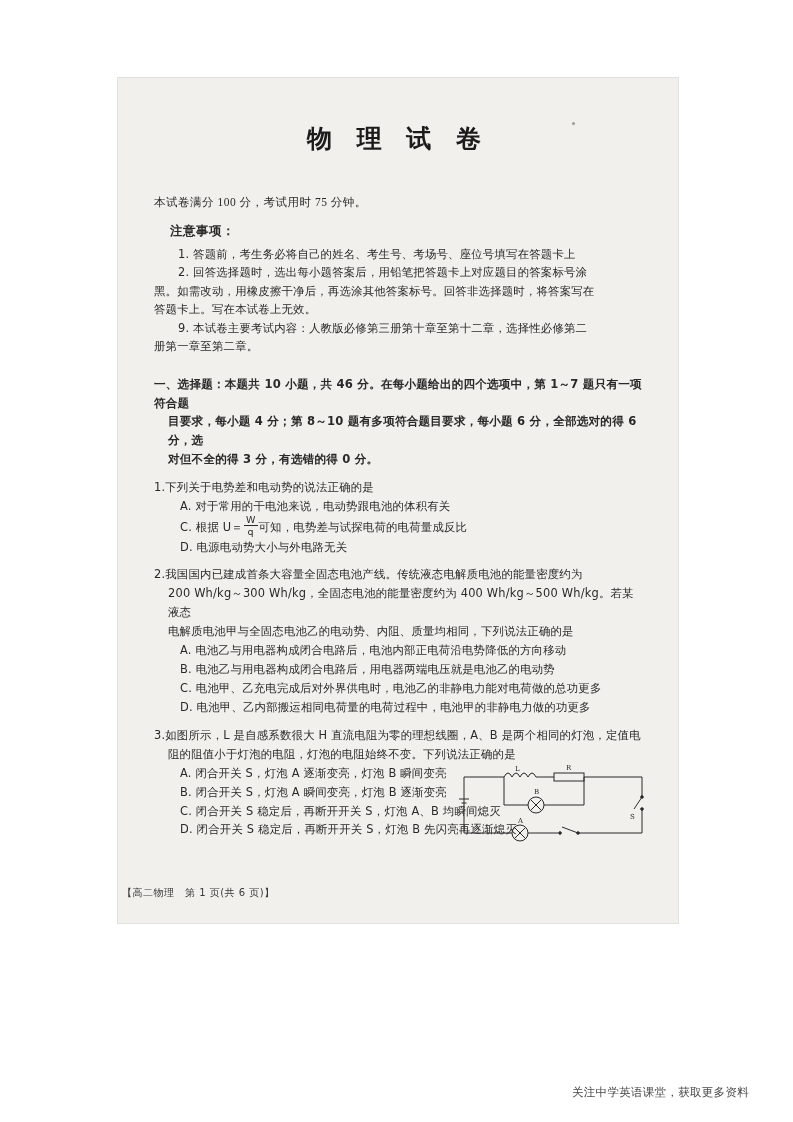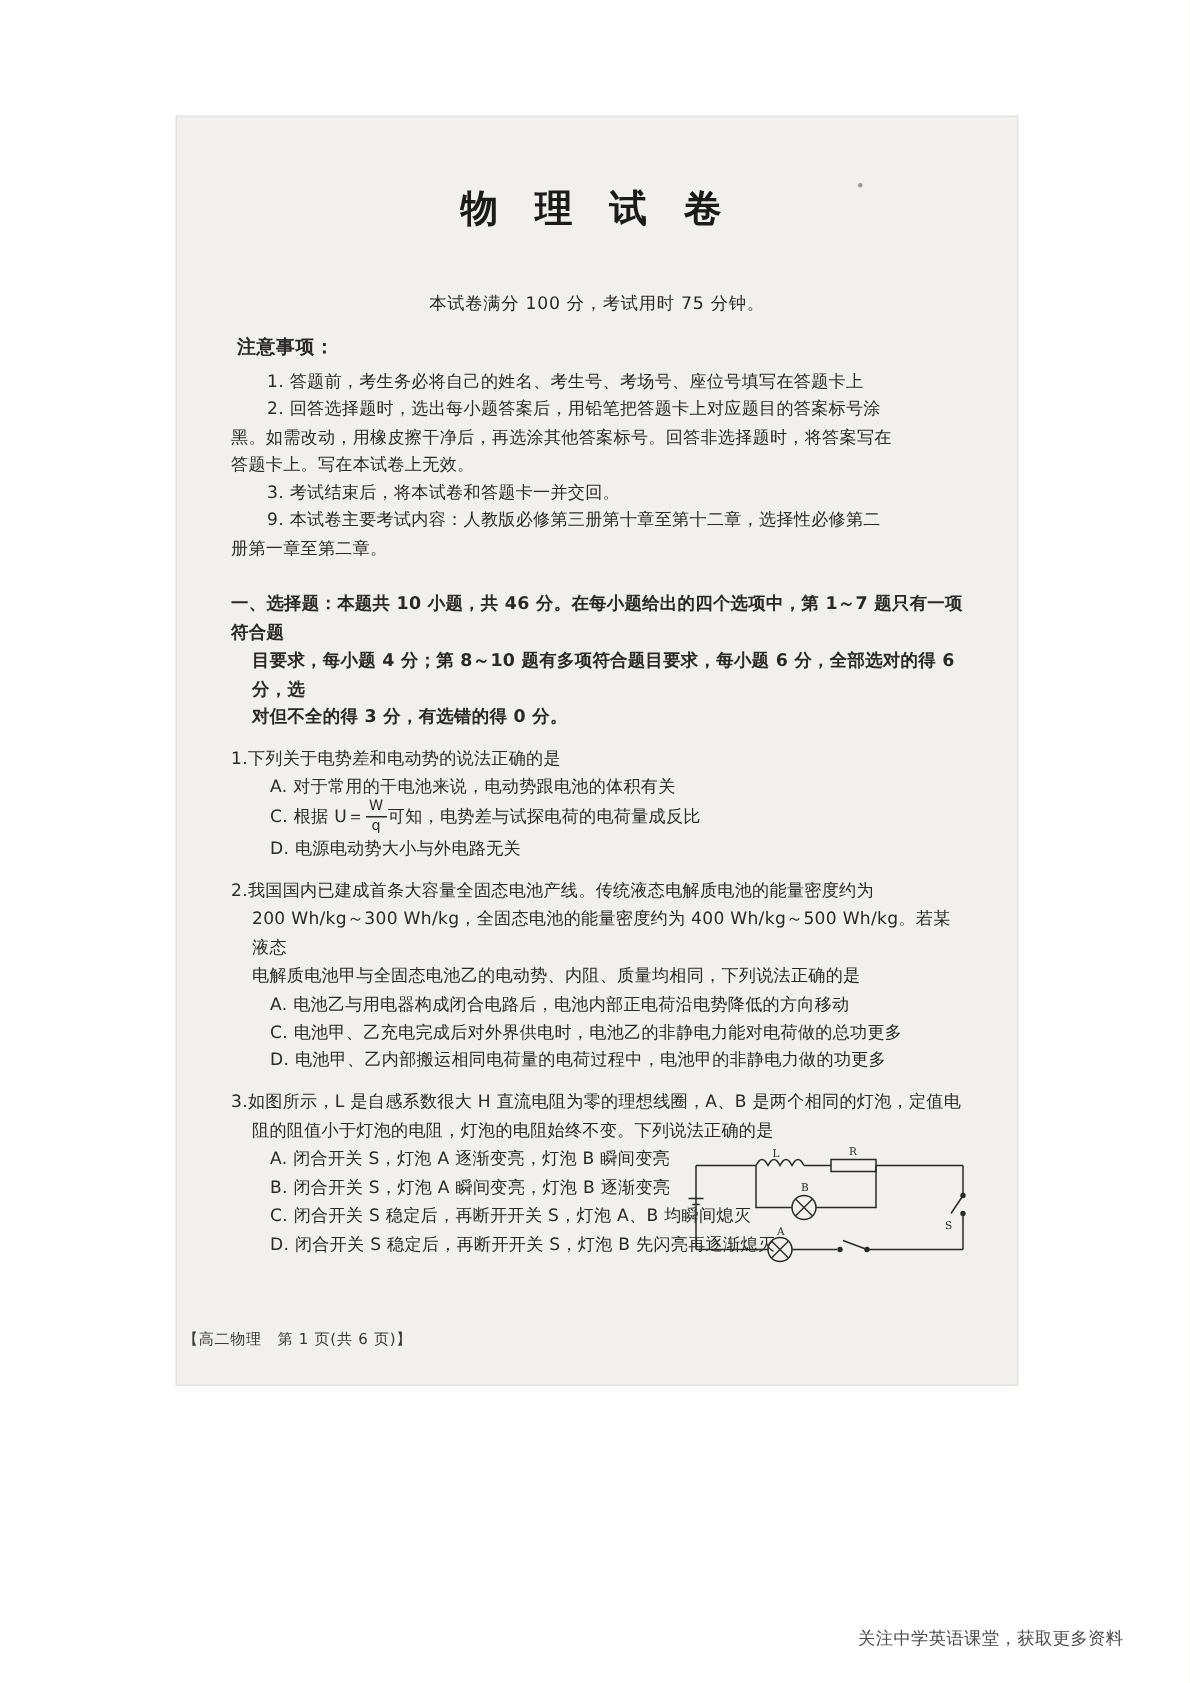--- a/index.html
+++ b/index.html
@@ -39,32 +39,33 @@
     font-family: "DejaVu Serif", "Liberation Serif", serif;
     font-weight: bold;
     font-size: 25px;
     letter-spacing: 8px;
     margin-top: 28px;
     margin-bottom: 0;
     color: #1d1d1d;
   }
 
   .subtitle {
-    text-align: center;
+    text-align: left;
     font-size: 11.5px;
     margin-top: 40px;
     letter-spacing: 0.5px;
     color: #2a2a2a;
+    font-family: Liberation Serif, serif;
   }
 
   .notice-head {
     font-weight: bold;
     font-size: 12.5px;
     margin-top: 13px;
-    margin-left: 4px;
+    margin-left: 16px;
     letter-spacing: 0.5px;
   }
   .notice-list {
     margin: 5px 0 0 0;
     padding: 0;
     list-style: none;
   }
   .notice-list li {
     font-size: 11.4px;
     line-height: 1.62;
@@ -184,21 +185,20 @@
     <div class="paper-title">物 理 试 卷</div>
 
     <div class="subtitle">本试卷满分 100 分，考试用时 75 分钟。</div>
 
     <div class="notice-head">注意事项：</div>
     <ul class="notice-list">
       <li>1. 答题前，考生务必将自己的姓名、考生号、考场号、座位号填写在答题卡上</li>
       <li>2. 回答选择题时，选出每小题答案后，用铅笔把答题卡上对应题目的答案标号涂</li>
       <li class="cont">黑。如需改动，用橡皮擦干净后，再选涂其他答案标号。回答非选择题时，将答案写在</li>
       <li class="cont">答题卡上。写在本试卷上无效。</li>
-      <li>3. 考试结束后，将本试卷和答题卡一并交回。</li>
       <li>9. 本试卷主要考试内容：人教版必修第三册第十章至第十二章，选择性必修第二</li>
       <li class="cont">册第一章至第二章。</li>
     </ul>
 
     <div class="section-head">
       <span class="hang first">一、选择题：本题共 10 小题，共 46 分。在每小题给出的四个选项中，第 1～7 题只有一项符合题</span>
       <span class="hang">目要求，每小题 4 分；第 8～10 题有多项符合题目要求，每小题 6 分，全部选对的得 6 分，选</span>
       <span class="hang">对但不全的得 3 分，有选错的得 0 分。</span>
     </div>
 
@@ -208,20 +208,21 @@
       <span class="opt"><span>C. 根据 U＝</span><span class="frac"><span class="num">W</span><span class="den">q</span></span><span>可知，电势差与试探电荷的电荷量成反比</span></span>
       <span class="opt">D. 电源电动势大小与外电路无关</span>
     </div>
 
     <div class="q">
       <span class="q-stem"><span>2.</span><span>我国国内已建成首条大容量全固态电池产线。传统液态电解质电池的能量密度约为</span>
         <span class="cont">200 Wh/kg～300 Wh/kg，全固态电池的能量密度约为 400 Wh/kg～500 Wh/kg。若某液态</span>
         <span class="cont">电解质电池甲与全固态电池乙的电动势、内阻、质量均相同，下列说法正确的是</span>
       </span>
       <span class="opt">A. 电池乙与用电器构成闭合电路后，电池内部正电荷沿电势降低的方向移动</span>
+      <span class="opt">B. 电池乙与用电器构成闭合电路后，用电器两端电压就是电池乙的电动势</span>
       <span class="opt">C. 电池甲、乙充电完成后对外界供电时，电池乙的非静电力能对电荷做的总功更多</span>
       <span class="opt">D. 电池甲、乙内部搬运相同电荷量的电荷过程中，电池甲的非静电力做的功更多</span>
     </div>
 
     <div class="q">
       <span class="q-stem"><span>3.</span><span>如图所示，L 是自感系数很大 H 直流电阻为零的理想线圈，A、B 是两个相同的灯泡，定值电</span>
         <span class="cont">阻的阻值小于灯泡的电阻，灯泡的电阻始终不变。下列说法正确的是</span>
       </span>
       <span class="opt">A. 闭合开关 S，灯泡 A 逐渐变亮，灯泡 B 瞬间变亮</span>
       <span class="opt">B. 闭合开关 S，灯泡 A 瞬间变亮，灯泡 B 逐渐变亮</span>

